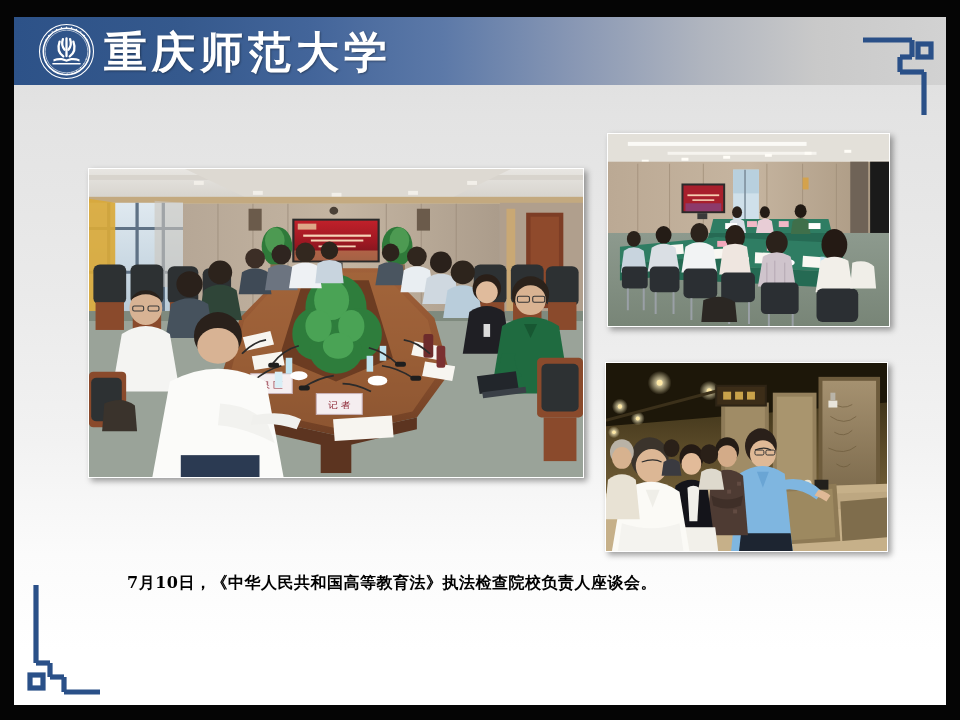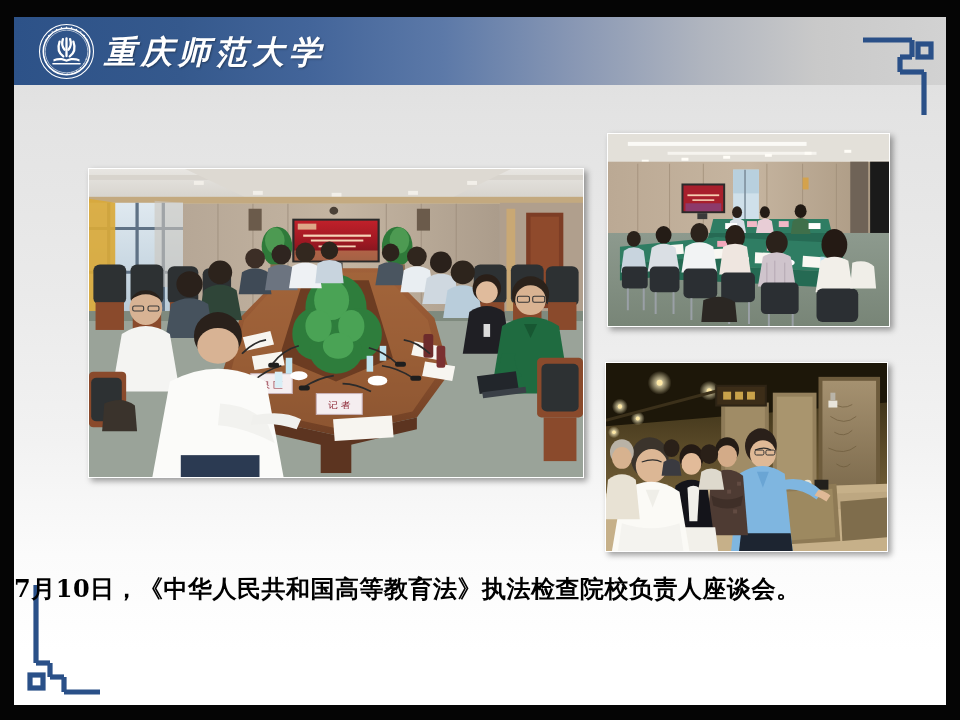--- a/index.html
+++ b/index.html
@@ -66,25 +66,24 @@
   }
 
   
   #univ-name {
     position: absolute;
     left: 90px;
     top: 4px;
     height: 62px;
     line-height: 62px;
     color: #ffffff;
-    font-size: 32px;
+    font-size: 43px;
     font-weight: 700;
     letter-spacing: 5px;
     font-family: "DejaVu Serif", "Liberation Serif", serif;
-    font-style: italic;
     text-shadow: 1px 1px 2px rgba(0,0,0,.35);
     white-space: nowrap;
   }
 
   
   .corner-ornament { position: absolute; }
   #ornament-top-right { right: 10px; top: 14px; width: 76px; height: 84px; }
   #ornament-bottom-left { left: 10px; bottom: 10px; width: 76px; height: 110px; }
 
   
@@ -100,23 +99,23 @@
   #photo-main       { left: 74px;  top: 151px; width: 496px; height: 310px; }
   #photo-top-right  { left: 593px; top: 116px; width: 283px; height: 194px; }
   #photo-bottom-right { left: 591px; top: 345px; width: 283px; height: 190px; }
 
   
   #caption {
     position: absolute;
     left: 0;
     top: 556px;
     width: 756px;
-    text-align: right;
+    text-align: center;
     font-family: "DejaVu Serif", "Liberation Serif", serif;
-    font-size: 24px;
+    font-size: 16px;
     font-weight: 700;
     color: #000000;
     letter-spacing: 0.5px;
     white-space: nowrap;
   }
 </style>
 </head>
 <body>
 
 <div id="slide-frame">

